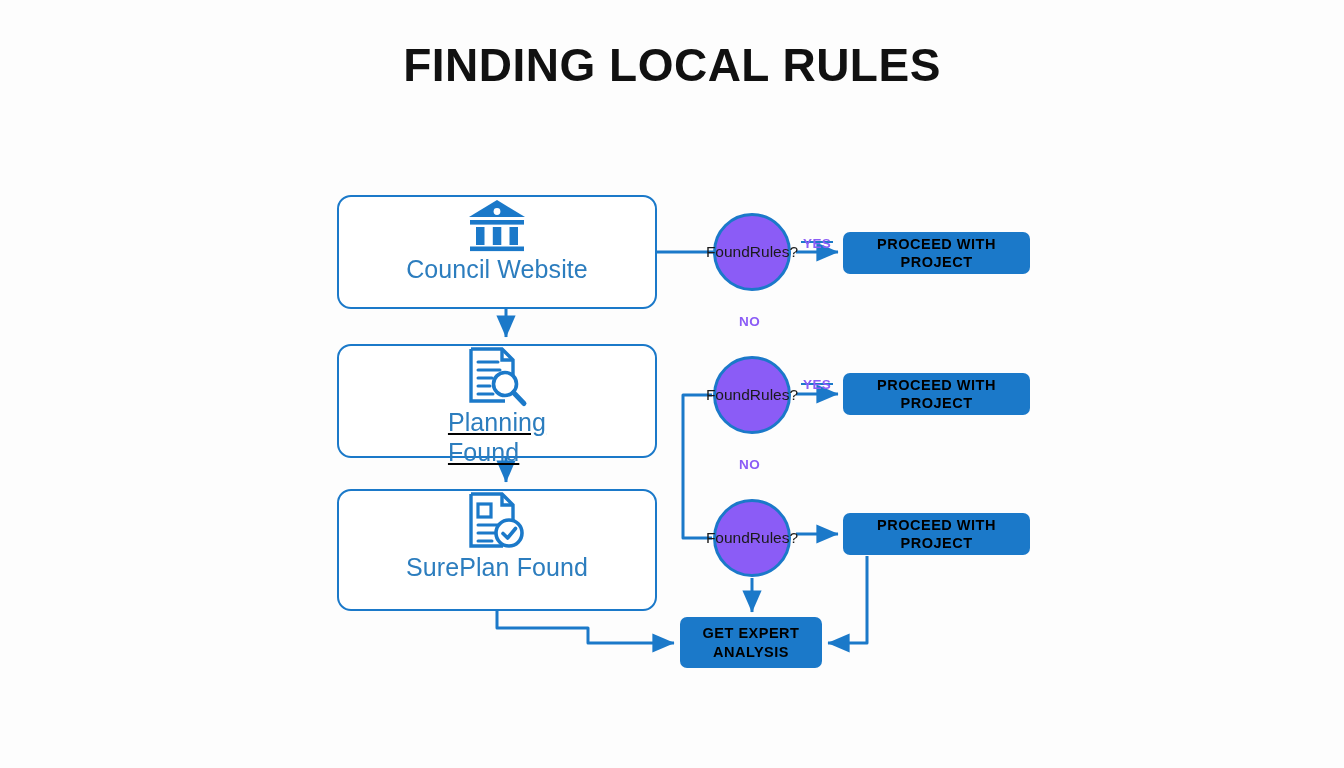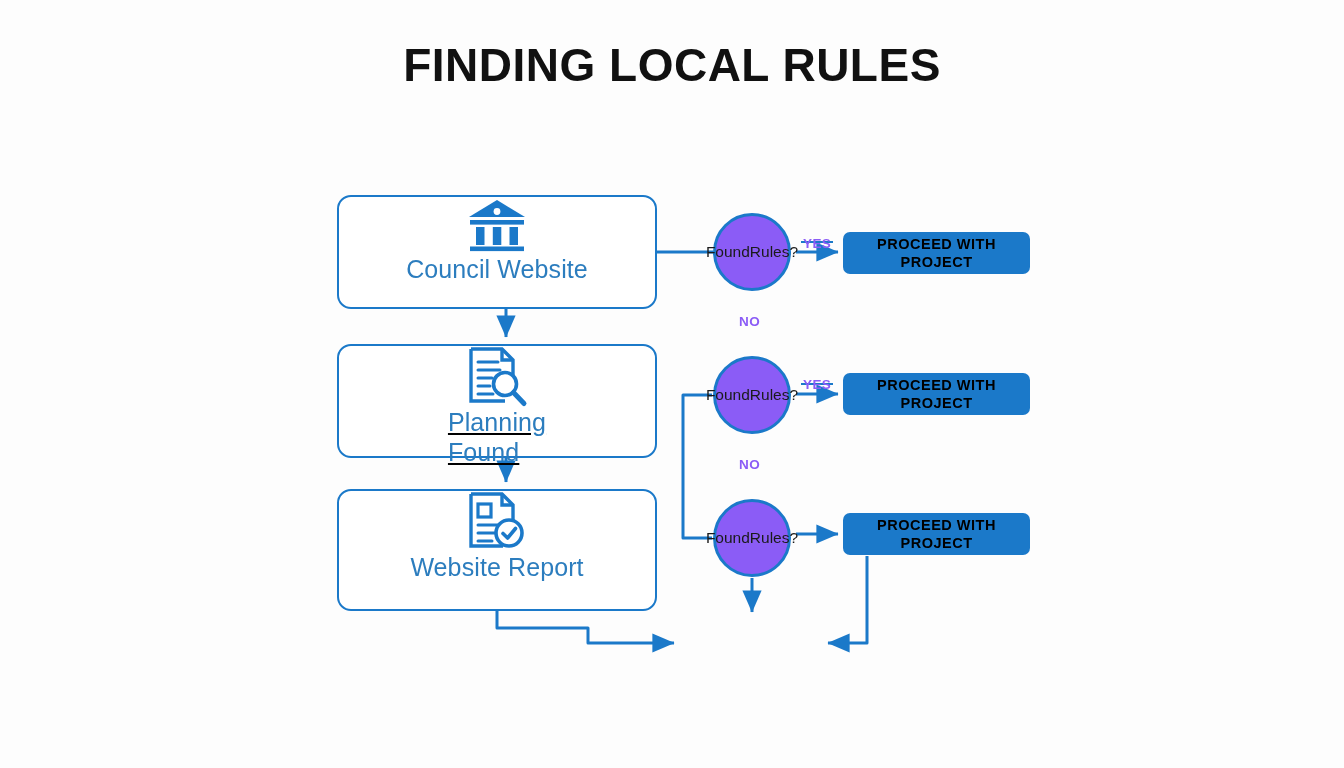--- a/index.html
+++ b/index.html
@@ -194,21 +194,21 @@
         <rect x="13" y="13" width="13" height="13" fill="none" stroke="#1B79C9" stroke-width="3.2"></rect>
         <g stroke="#1B79C9" stroke-width="3" stroke-linecap="round">
           <path d="M13 34 h22"></path>
             <path d="M13 42 h18"></path>
             <path d="M13 50 h14"></path>
         </g>
         <circle cx="44" cy="42" r="13" fill="#ffffff" stroke="#1B79C9" stroke-width="3.6"></circle>
         <path d="M38 42.5 L42.6 47 L50.5 37.5" fill="none" stroke="#1B79C9" stroke-width="3.6" stroke-linecap="round" stroke-linejoin="round"></path>
       </svg>
     </div>
-    <div class="card-label">Website Report</div>
+    <div class="card-label">SurePlan Found</div>
   </div>
 
   <div class="decision" id="dec-1">
     <span>Found</span>
     <span>Rules?</span>
   </div>
   <div class="decision" id="dec-2">
     <span>Found</span>
     <span>Rules?</span>
   </div>
@@ -219,14 +219,20 @@
 
   <div class="edge-label" id="yes-1">YES</div>
   <div class="edge-label" id="no-1">NO</div>
   <div class="edge-label" id="yes-2">YES</div>
   <div class="edge-label" id="no-2">NO</div>
 
   <div class="pill" id="pill-1">PROCEED WITH PROJECT</div>
   <div class="pill" id="pill-2">PROCEED WITH PROJECT</div>
   <div class="pill" id="pill-3">PROCEED WITH PROJECT</div>
 
+  <div class="pill" id="pill-expert">
+    <div>
+      <div>GET EXPERT</div>
+      <div>ANALYSIS</div>
+    </div>
+  </div>
 
 </div>
 
 </body></html>

